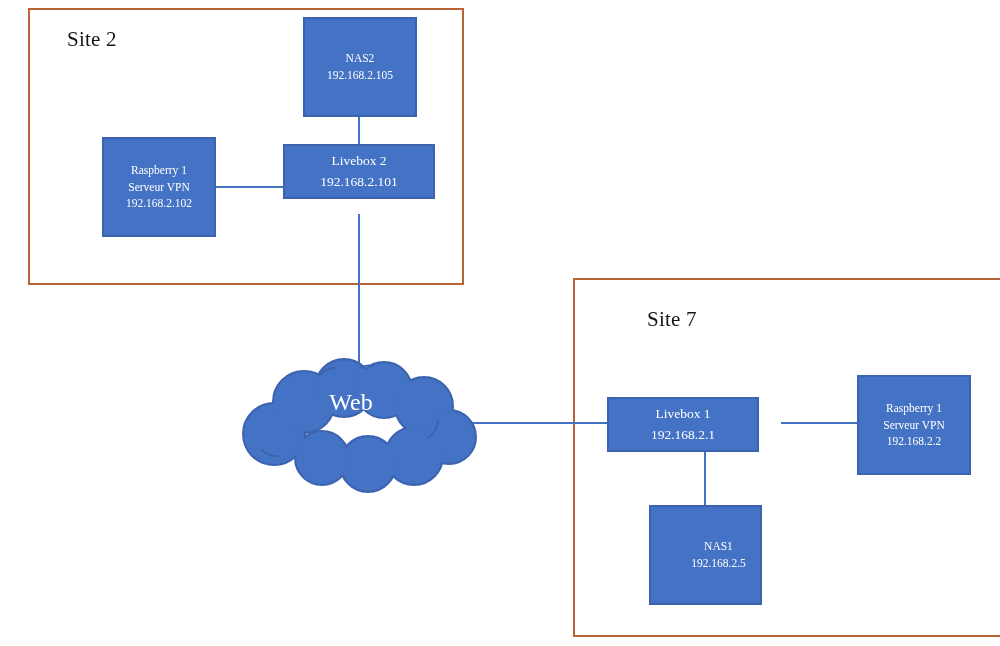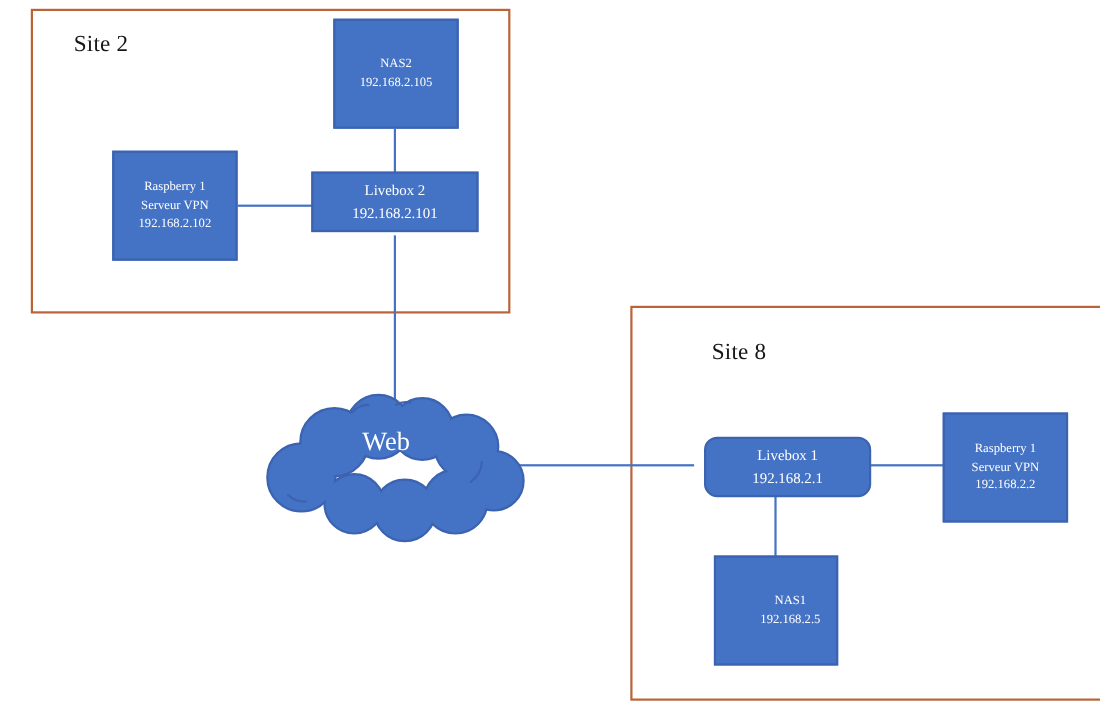--- a/index.html
+++ b/index.html
@@ -50,21 +50,21 @@
 </style>
 </head>
 <body>
 
 <div class="stage">
 
   <div class="site-box" style="left:8px; top:8px; width:436px; height:277px;"></div>
   <div class="site-label" style="left:47px; top:27px;">Site 2</div>
 
   <div class="site-box" style="left:553px; top:278px; width:435px; height:359px;"></div>
-  <div class="site-label" style="left:627px; top:307px;">Site 8</div>
+  <div class="site-label" style="left:627px; top:307px;">Site 7</div>
 
   <div class="v-line" style="left:338px; top:117px; height:44px;"></div>
   <div class="h-line" style="left:196px; top:186px; width:68px;"></div>
   <div class="v-line" style="left:338px; top:214px; height:156px;"></div>
   <div class="h-line" style="left:445px; top:422px; width:166px;"></div>
   <div class="h-line" style="left:761px; top:422px; width:77px;"></div>
   <div class="v-line" style="left:684px; top:451px; height:55px;"></div>
 
   <svg class="cloud-svg" style="left:216px; top:354px;" width="250" height="140" viewBox="0 0 250 140" aria-hidden="true">
     <defs>
@@ -95,26 +95,26 @@
     <span>NAS2</span>
     <span>192.168.2.105</span>
   </div>
 
   <div class="node small" style="left:82px; top:137px; width:114px; height:100px;">
     <span>Raspberry 1</span>
     <span>Serveur VPN</span>
     <span>192.168.2.102</span>
   </div>
 
-  <div class="node wide" style="left:263px; top:156px; width:152px; height:55px;">
+  <div class="node wide" style="left:263px; top:144px; width:152px; height:55px;">
     <span>Livebox 2</span>
     <span>192.168.2.101</span>
   </div>
 
-  <div class="node wide" style="left:620px; top:397px; width:152px; height:55px;border-radius:12px;">
+  <div class="node wide" style="left:587px; top:397px; width:152px; height:55px;">
     <span>Livebox 1</span>
     <span>192.168.2.1</span>
   </div>
 
   <div class="node small" style="left:837px; top:375px; width:114px; height:100px;">
     <span>Raspberry 1</span>
     <span>Serveur VPN</span>
     <span>192.168.2.2</span>
   </div>
 

